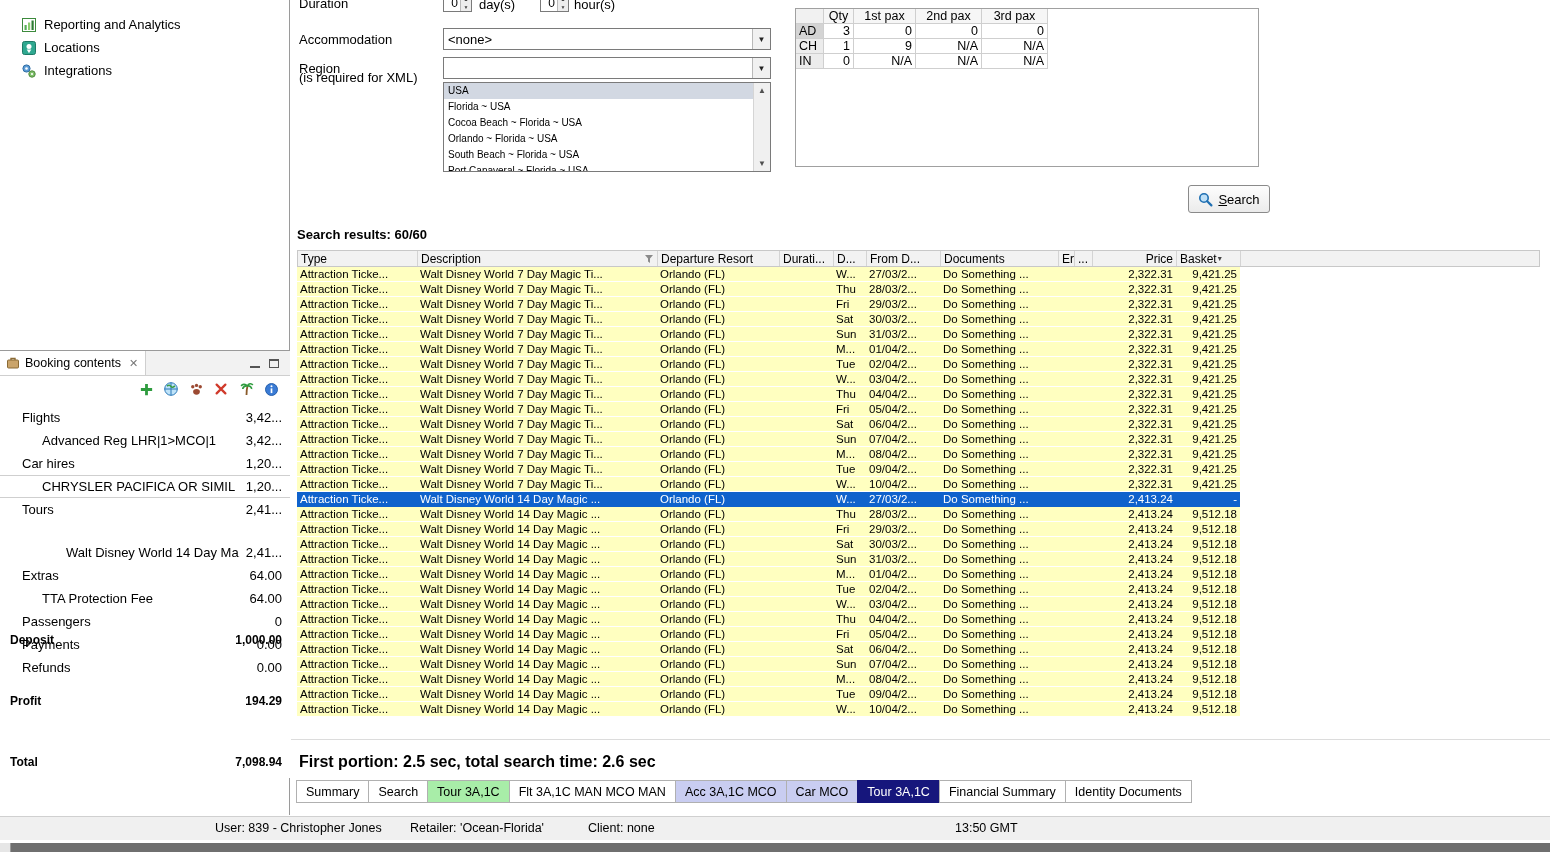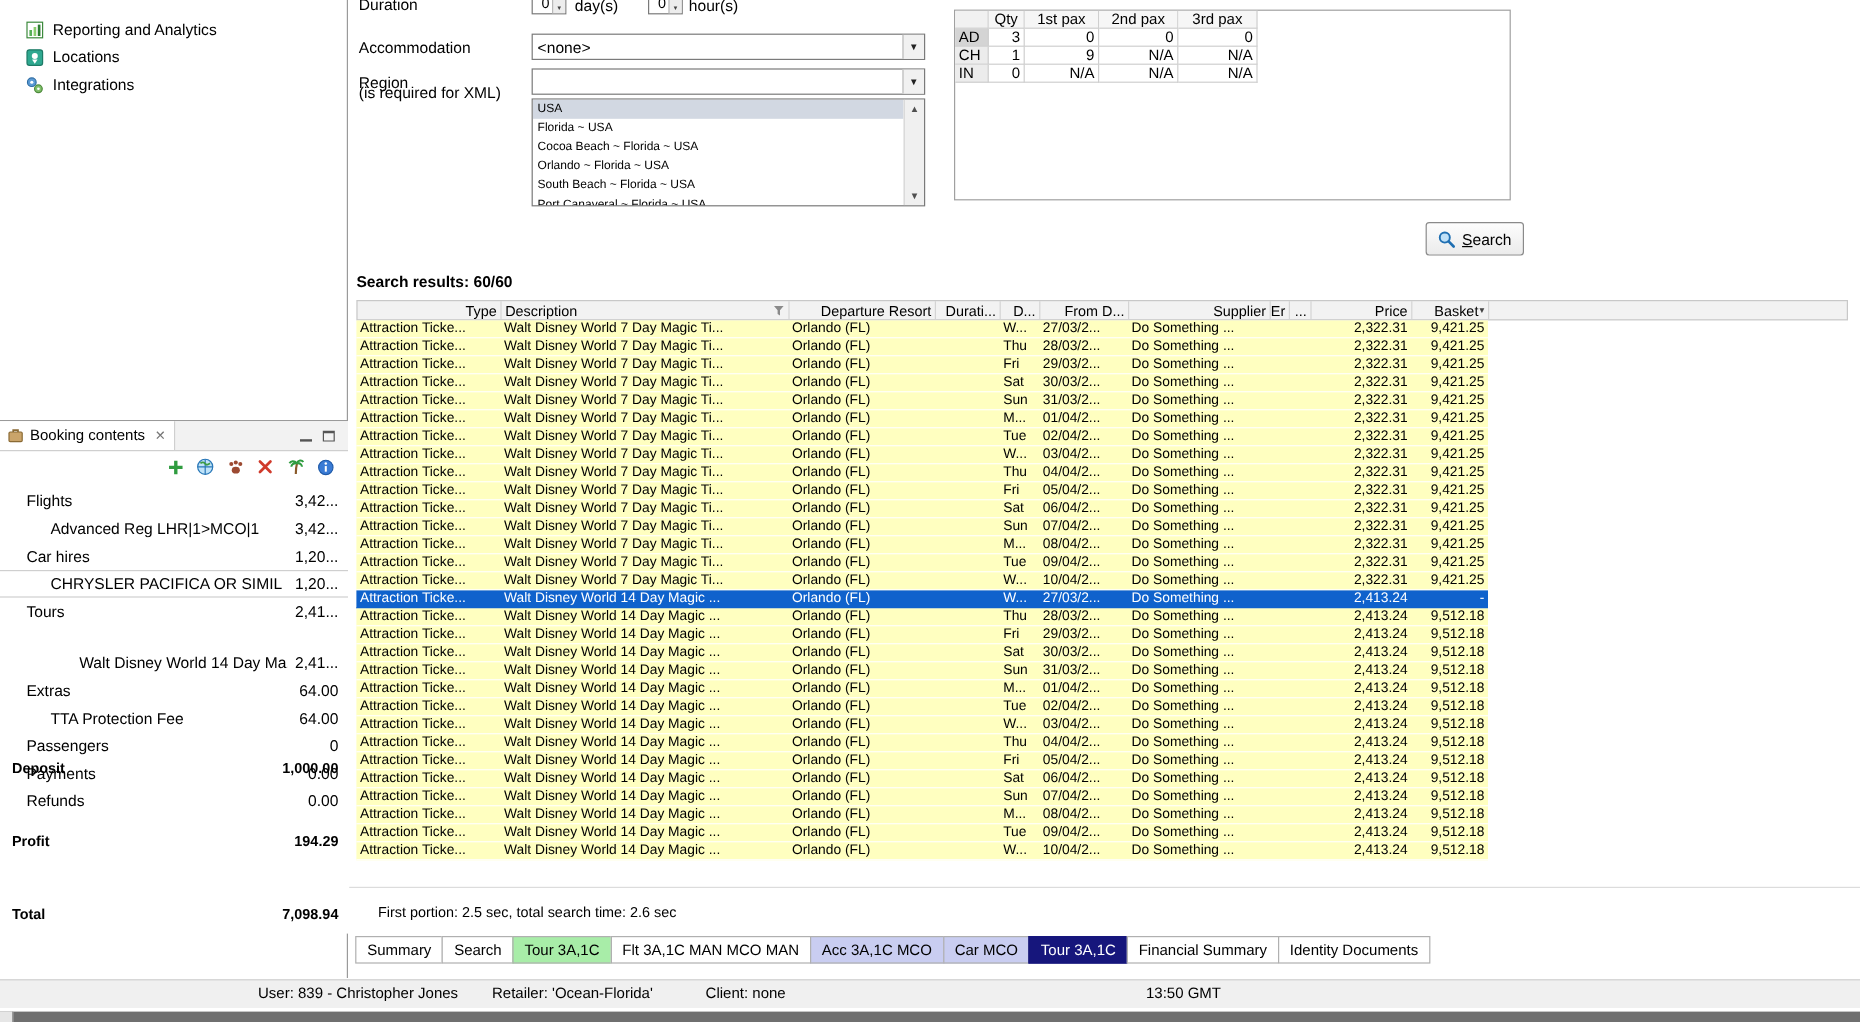--- a/index.html
+++ b/index.html
@@ -76,33 +76,33 @@
   .pax-rowhead { background:#ececec; }
   .pax-rowhead.dark { background:#d4d4d4; }
   .pax-v { text-align:right; }
 
   .search-btn { position:absolute; left:897px; top:185px; width:82px; height:28px; border:1px solid #8a8a8a; border-radius:3px; background:linear-gradient(#fdfdfd,#ebebeb); display:flex; align-items:center; justify-content:center; gap:5px; font-size:13px; font-family:"Liberation Sans",sans-serif; }
   .search-icon { display:inline-flex; width:15px; height:15px; }
 
   .results-label { position:absolute; left:6px; top:227px; font-weight:bold; font-size:13px; }
   .results-table { position:absolute; left:6px; top:250px; width:1243px; }
   .rhead { display:grid; grid-template-columns:120px 240px 122px 54px 33px 74px 118px 16px 18px 84px 64px 1fr; background:#f2f2f2; border:1px solid #c8c8c8; height:17px; }
-  .hcell { border-right:1px solid #d4d4d4; font-size:12px; padding:0 3px; overflow:hidden; white-space:nowrap; display:flex; align-items:center;justify-content:flex-end; }
+  .hcell { border-right:1px solid #d4d4d4; font-size:12px; padding:0 3px; overflow:hidden; white-space:nowrap; display:flex; align-items:center; }
   .hcell.c9 { justify-content:flex-end; }
   .hcell.filler { border-right:none; }
   .funnel { margin-left:auto; display:inline-flex; }
   .sortmark { font-size:8px; color:#444; margin-left:1px; }
   .rbody { width:943px; }
   .rrow { display:grid; grid-template-columns:120px 240px 122px 54px 33px 74px 118px 16px 18px 84px 64px; height:15px; background:#ffffc0; border-bottom:1px solid #ffffff; }
   .rcell { font-size:11.5px; line-height:14px; padding:0 3px; overflow:hidden; white-space:nowrap; }
   .rcell.c9,.rcell.c10 { text-align:right; }
   .rrow.sel { background:#0f62cc; color:#fff; border-bottom-color:#0f62cc; }
 
   .main-sep { position:absolute; left:0; right:0; top:739px; border-top:1px solid #dcdcdc; }
-  .search-time { position:absolute; left:24px; top:753px; font-size:12px; }
+  .search-time { position:absolute; left:8px; top:753px; font-size:16px;font-weight:bold; }
 
   .tabs { position:absolute; left:5px; top:780px; height:23px; display:flex; }
   .tab { height:23px; padding:0 9px; display:flex; align-items:center; font-size:12.5px; white-space:nowrap; background:#fff; border:1px solid #b0b0b0; margin-left:-1px; }
   .tab:first-child { margin-left:0; }
   .tab.green { background:#a8eda8; }
   .tab.lavender { background:#c9cdf1; }
   .tab.selected { background:#16167c; color:#fff; border-color:#16167c; }
 
   
   .statusbar { position:absolute; left:0; right:0; top:816px; height:24px; background:#f0f0f0; border-top:1px solid #d0d0d0; font-size:12.5px; }
@@ -380,21 +380,21 @@
           <span class="hcell c3">
             <span class="hlabel">Durati...</span>
           </span>
           <span class="hcell c4">
             <span class="hlabel">D...</span>
           </span>
           <span class="hcell c5">
             <span class="hlabel">From D...</span>
           </span>
           <span class="hcell c6">
-            <span class="hlabel">Supplier</span>
+            <span class="hlabel">Documents</span>
           </span>
           <span class="hcell c7">
             <span class="hlabel">Er</span>
           </span>
           <span class="hcell c8">
             <span class="hlabel">...</span>
           </span>
           <span class="hcell c9">
             <span class="hlabel">Price</span>
           </span>

